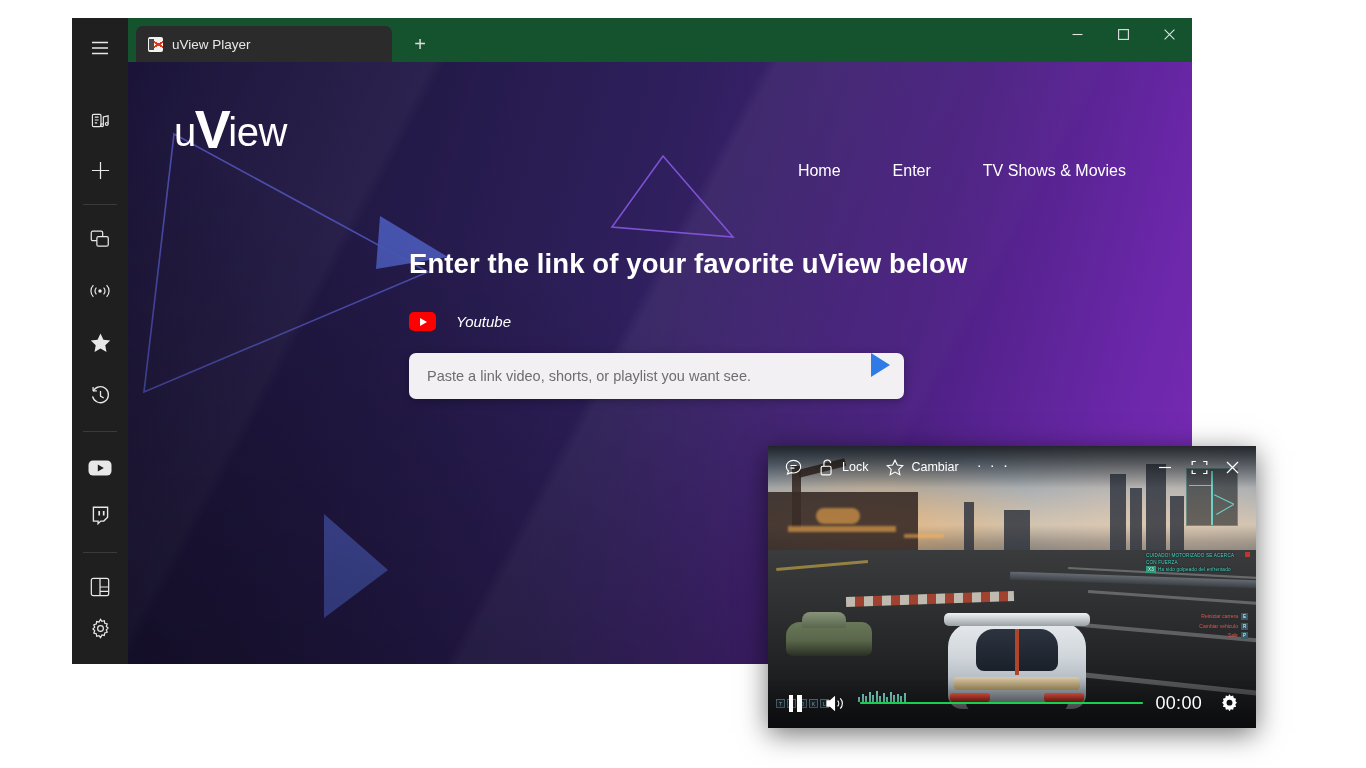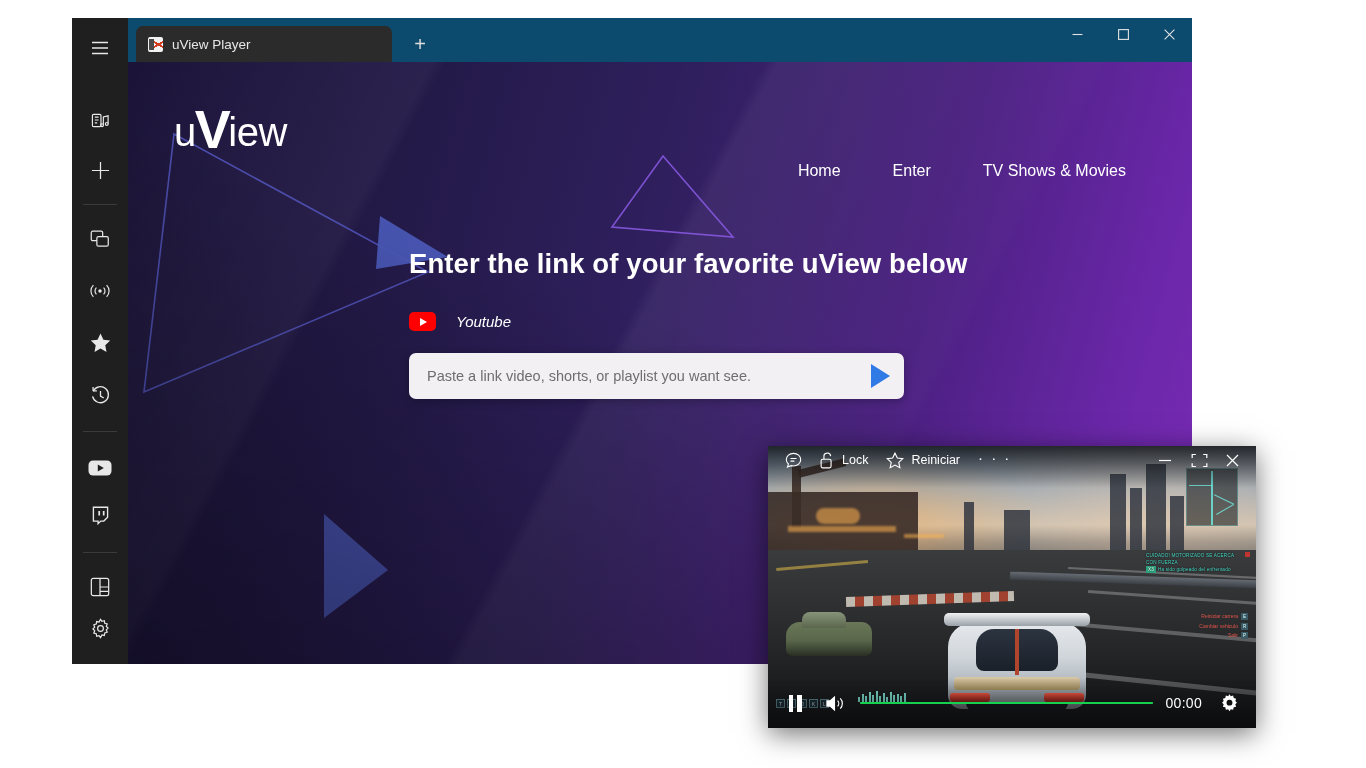--- a/index.html
+++ b/index.html
@@ -28,21 +28,21 @@
     color:#e8e8e8; cursor:pointer; border-radius:4px;
   }
   .rail-sep{
     width:34px; height:1px; background:#3a3a3a; margin:6px auto;
   }
   .rail-spacer{ flex:1 1 auto; }
 
   
   .tabstrip{
     position:absolute; left:56px; top:0; right:0; height:44px;
-    background:#0c4a6e; display:flex; align-items:flex-end;
+    background:#14532d; display:flex; align-items:flex-end;
   }
   .tab{
     position:relative; margin-left:8px; height:36px; width:256px;
     background:#2b2b2b; border-radius:7px 7px 0 0;
     display:flex; align-items:center; gap:9px; padding:0 12px;
     cursor:pointer;
   }
   .tab-fav{
     width:15px; height:15px; border-radius:2px; background:#f2f2f2;
     position:relative; flex:0 0 auto; overflow:hidden;
@@ -133,21 +133,21 @@
   .yt-badge .tri{
     width:0; height:0; border-left:7px solid #ffffff;
     border-top:4.5px solid transparent; border-bottom:4.5px solid transparent;
     margin-left:2px;
   }
   .source-label{ color:#ffffff; font-size:15px;font-style:italic; }
 
   .urlbar{
     margin-top:22px; height:46px; width:495px;
     background:#f2f0f3; border-radius:7px;
-    display:flex; align-items:center; padding:0 14px 0 18px;
+    display:flex; padding:0 14px 0 18px;
     box-shadow:0 2px 8px rgba(0,0,0,0.28);
   }
   .urlbar input{
     flex:1 1 auto; border:0; outline:0; background:transparent;
     font-family:"Liberation Sans", sans-serif; font-size:14.5px; color:#20202a;
   }
   .urlbar input::placeholder{ color:#6d6d72; }
   .go-btn{
     width:0; height:0; border-left:19px solid #2f7ae5;
     border-top:12px solid transparent; border-bottom:12px solid transparent;
@@ -279,21 +279,21 @@
   .hud-bars{
     position:absolute; left:90px; bottom:26px;
     display:flex; gap:1.5px; align-items:flex-end;
   }
   .hud-bars i{ display:block; width:2px; background:#7fe8d8; }
 
   
   .pip-top{
     position:absolute; left:0; right:0; top:0; height:42px;
     background:linear-gradient(rgba(12,12,14,0.78), rgba(12,12,14,0.0));
-    display:flex; padding:0 10px; gap:4px;
+    display:flex; align-items:center; padding:0 10px; gap:4px;
   }
   .ptool{
     height:28px; display:flex; align-items:center; gap:7px; padding:0 7px;
     color:#ffffff; font-size:12.5px; cursor:pointer; border-radius:4px;
     white-space:nowrap;
   }
   .ptool.dots{ letter-spacing:2px; font-size:15px; padding-bottom:6px; }
   .pip-top .spacer{ flex:1 1 auto; }
 
   
@@ -312,21 +312,21 @@
     flex:1 1 auto; height:16px; display:flex; align-items:center; cursor:pointer;
   }
   .seek-track{
     width:100%; height:2.5px; background:rgba(255,255,255,0.28); border-radius:2px;
     position:relative;
   }
   .seek-fill{
     position:absolute; left:0; top:0; height:100%; background:#15d14f; border-radius:2px;
   }
   .ptime{
-    color:#ffffff; font-size:14px; letter-spacing:.3px; flex:0 0 auto; padding:0 2px;
+    color:#ffffff; font-size:18px; letter-spacing:.3px; flex:0 0 auto; padding:0 2px;
   }
   svg{ display:block; }
 </style>
 </head>
 <body>
 
 <div id="root">
 
   <div class="app-window">
 
@@ -617,21 +617,21 @@
         </span>
         <span>Lock</span>
       </div>
 
       <div class="ptool">
         <span>
           <svg width="18" height="17" viewBox="0 0 19 18" fill="none" stroke="#ffffff" stroke-width="1.2">
             <path d="M9.5 1.2l2.5 5.2 5.7.7-4.2 3.9 1.1 5.6-5.1-2.8-5.1 2.8 1.1-5.6L1.3 7.1l5.7-.7z"></path>
           </svg>
         </span>
-        <span>Reiniciar</span>
+        <span>Cambiar</span>
       </div>
 
       <div class="ptool dots">· · ·</div>
 
       <div class="spacer"></div>
 
       <div class="ptool">
         <span>
           <svg width="16" height="12" viewBox="0 0 16 12" stroke="#ffffff" stroke-width="1.2">
               <path d="M2 6.5h12"></path>

